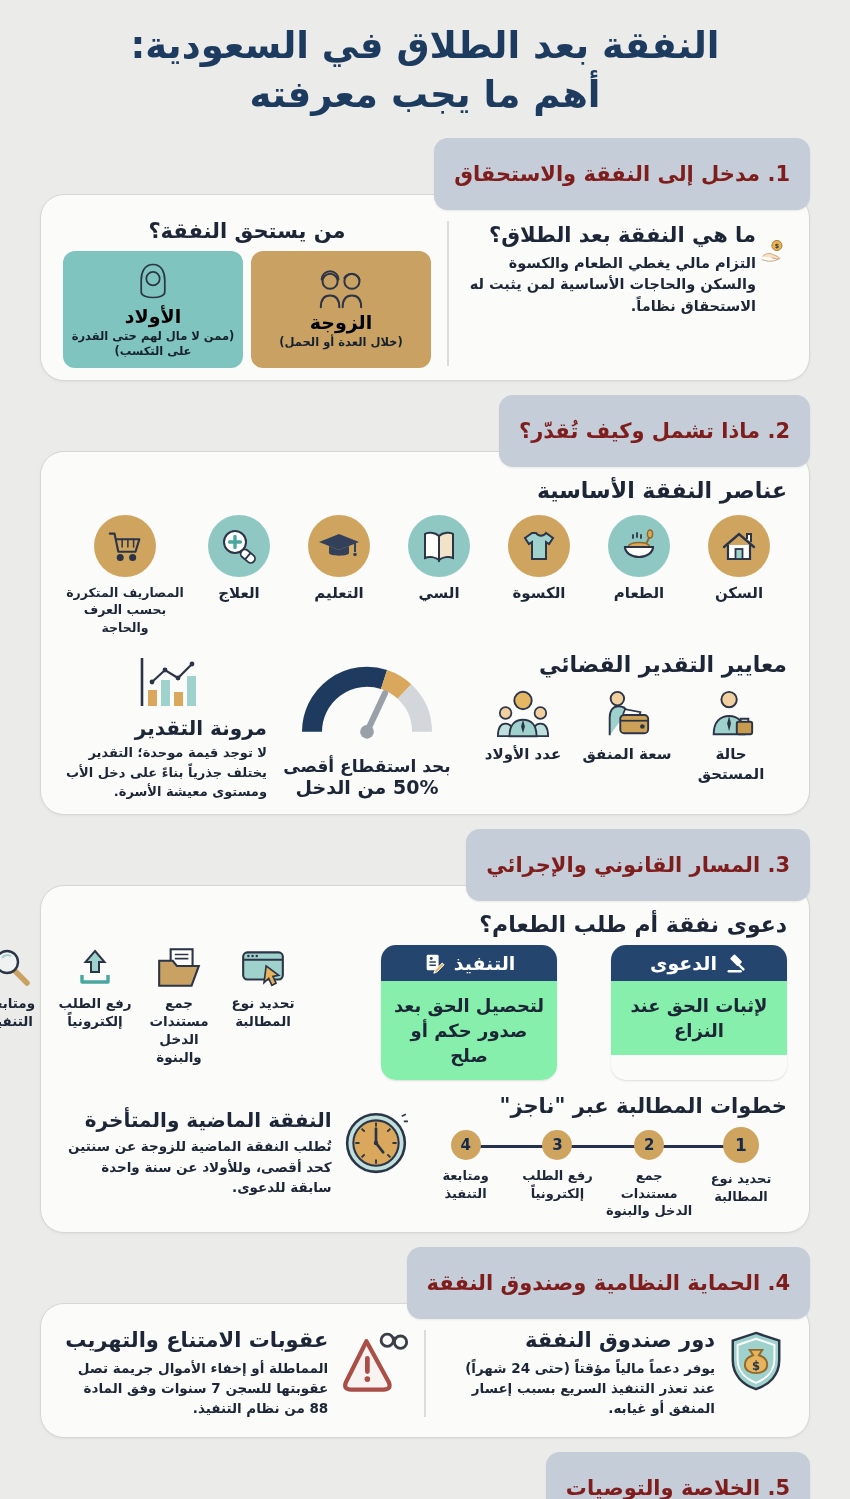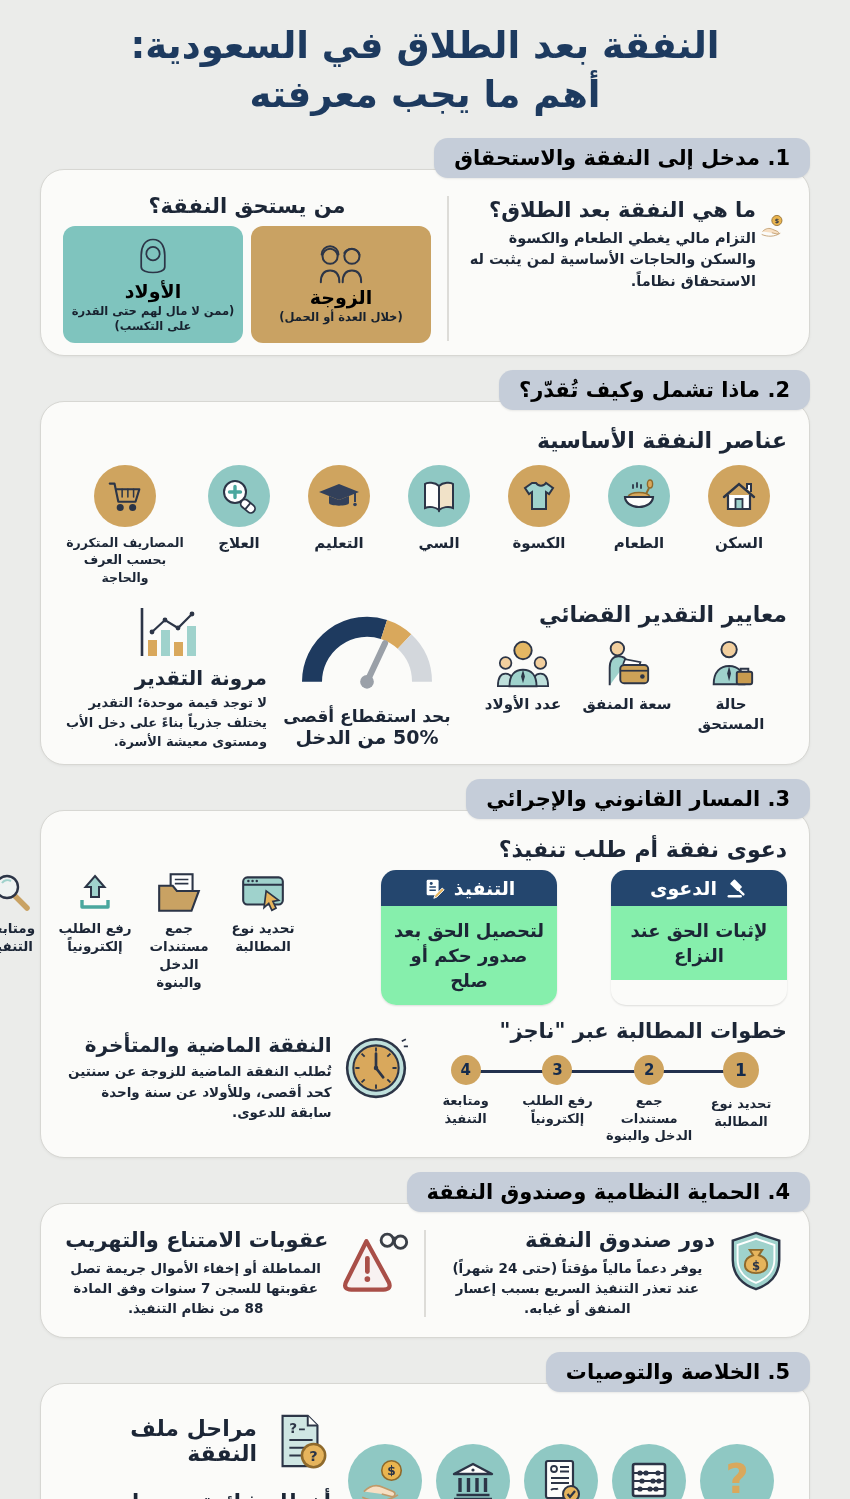--- a/index.html
+++ b/index.html
@@ -6,22 +6,22 @@
   body{
     width:850px;height:1499px;overflow:hidden;
     background:#ebecea;
     font-family:"DejaVu Sans", sans-serif;
     font-weight:bold;color:#1c2636;
     -webkit-font-smoothing:antialiased;
   }
   .title{margin:22px 30px 4px;text-align:center;color:#1d3a5f;font-size:37px;line-height:1.32;}
   .chip{
     display:inline-block;position:relative;z-index:2;
-    background:#c5cdd9;color:#000000;border-radius:14px;
-    padding:8px 20px;font-size:21px;margin:14px 40px -16px 0;
+    background:#c5cdd9;color:#7f1d1d;border-radius:14px;
+    padding:24px 20px;font-size:21px;margin:14px 40px -16px 0;
     box-shadow:0 1px 2px rgba(0,0,0,.08);
   }
   .chip-row{text-align:right;}
   .card{
     position:relative;z-index:1;
     margin:0 40px;background:#fbfbf9;border:1.5px solid #d7d7d3;
     border-radius:24px;box-shadow:0 1px 3px rgba(0,0,0,.05);
     padding:22px 22px 12px;
   }
   .h2{color:#1c2636;font-size:21px;text-align:right;margin:0 0 6px;}
@@ -78,21 +78,21 @@
     display:flex;align-items:center;justify-content:center;font-size:15px;}
   .step.big .dot{width:36px;height:36px;margin-top:-3px;font-size:17px;}
   .step-label{font-size:13px;line-height:1.35;text-align:center;margin-top:7px;}
   .past-h{font-size:20px;text-align:right;margin:0;}
   .past-p{font-size:13.5px;line-height:1.5;text-align:right;margin:4px 0 0;}
   
   .c4{display:flex;gap:10px;}
   .c4 .half{flex:1;display:flex;gap:10px;align-items:flex-start;}
   .c4 .txt{flex:1;}
   .c4 .h2{font-size:21px;}
-  .c4 .p{font-size:13.5px;text-align:center;}
+  .c4 .p{font-size:13.5px;}
   
   .c5{display:flex;gap:4px;}
   .c5-left{flex:1;padding-top:34px;}
   .stage-row{display:flex;justify-content:space-between;padding:0 6px;}
   .stage{display:flex;flex-direction:column;align-items:center;gap:9px;width:88px;}
   .stage .circ{width:74px;height:74px;}
   .c5-right{width:296px;}
   .stages-head{display:flex;align-items:center;gap:12px;}
   .stages-head .h2{font-size:22px;margin:0;}
   .mist-h{font-size:21px;text-align:right;margin:18px 0 4px;}
@@ -297,21 +297,21 @@
       <div class="flex-h">مرونة التقدير</div>
       <div class="flex-p">لا توجد قيمة موحدة؛ التقدير يختلف جذرياً بناءً على دخل الأب ومستوى معيشة الأسرة.</div>
     </div>
   </div>
 </div>
 
 <div class="chip-row"><div class="chip">3. المسار القانوني والإجرائي</div></div>
 <div class="card" style="padding-top:26px;">
   <div class="c3-top">
     <div class="c3-right">
-      <div class="h2" style="font-size:22px;">دعوى نفقة أم طلب تنفيذ؟</div>
+      <div class="h2" style="font-size:22px;">دعوى نفقة أم طلب الطعام؟</div>
       <div class="mini-row">
         <div class="mini">
           <div class="mini-head">
             <svg width="22" height="22" viewBox="0 0 24 22">
               <g transform="rotate(45 11 8)">
                   <rect x="5" y="4.5" width="12" height="7" rx="1" fill="#fff"></rect>
                 </g>
               <path d="M12 11 l7 7" stroke="#fff" stroke-width="2.6" stroke-linecap="round"></path>
               <path d="M3 20 h13" stroke="#fff" stroke-width="2.6" stroke-linecap="round"></path>
             </svg>

